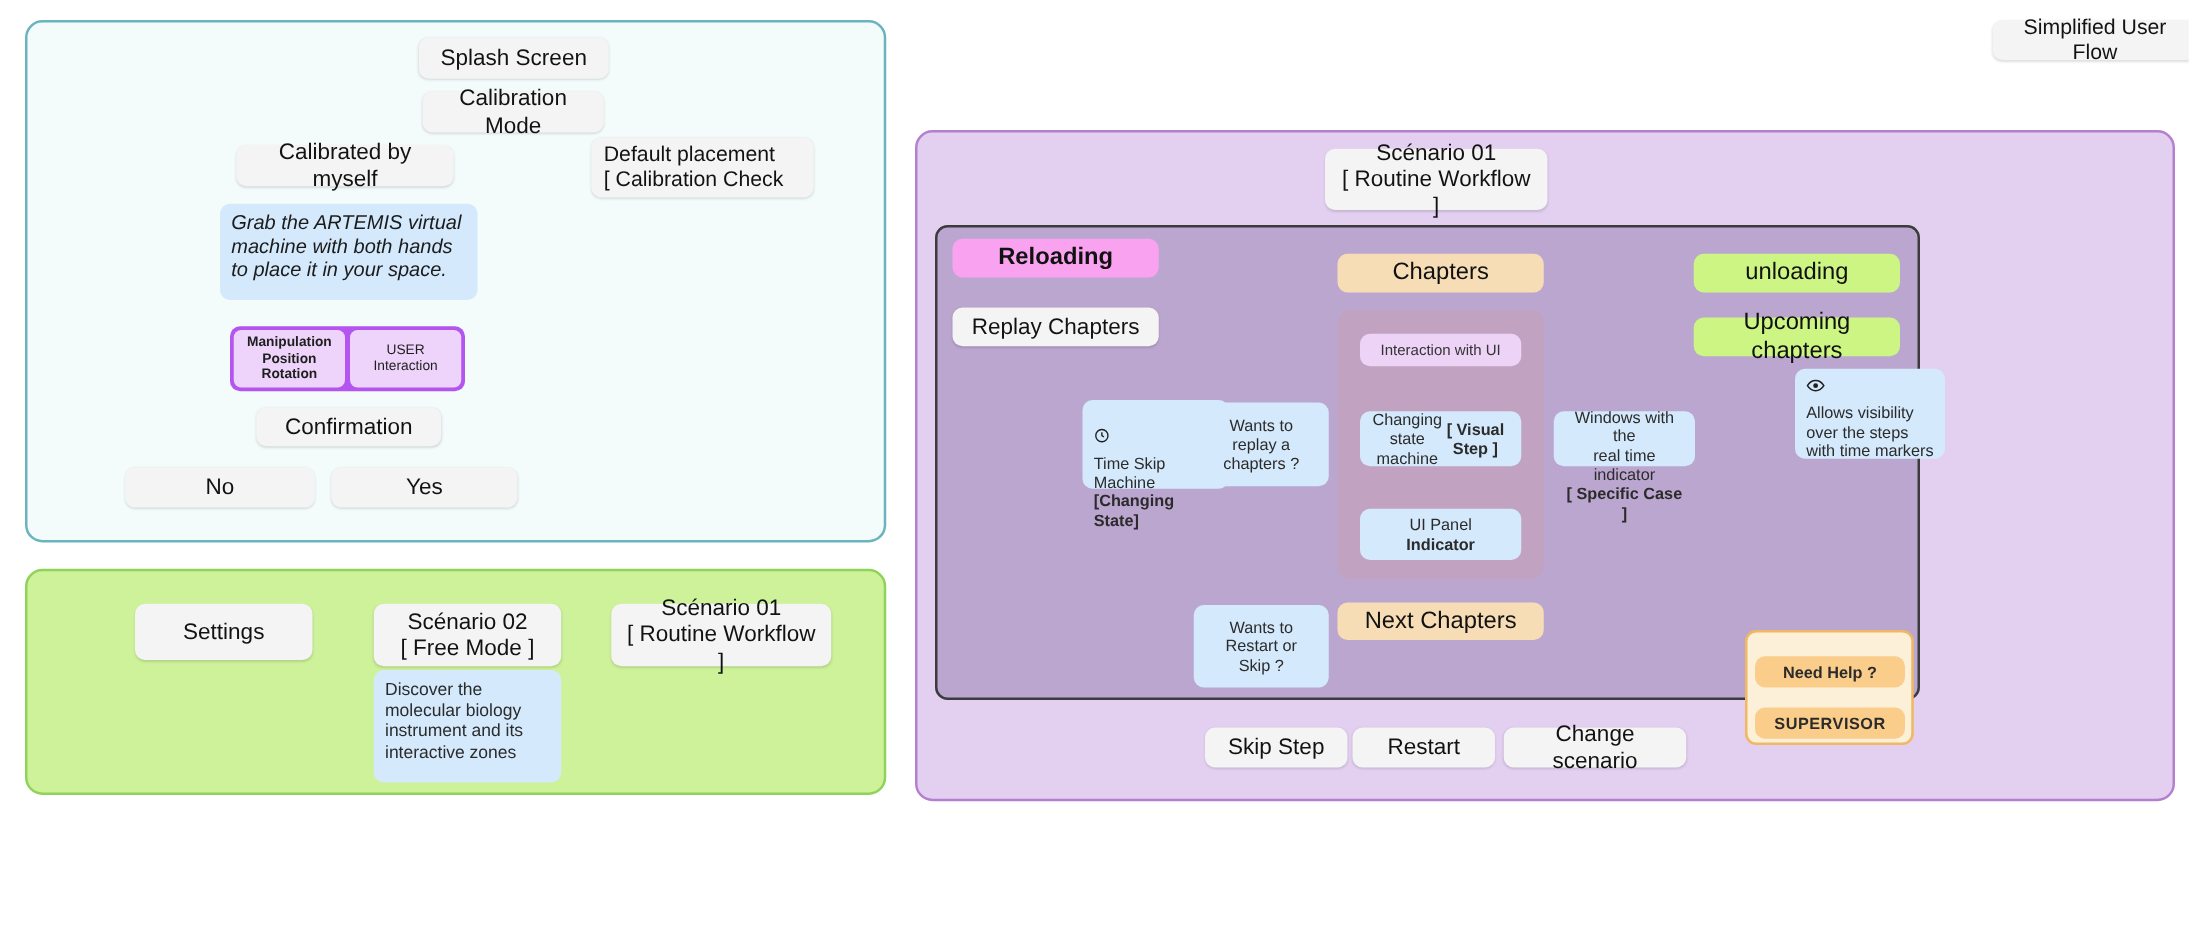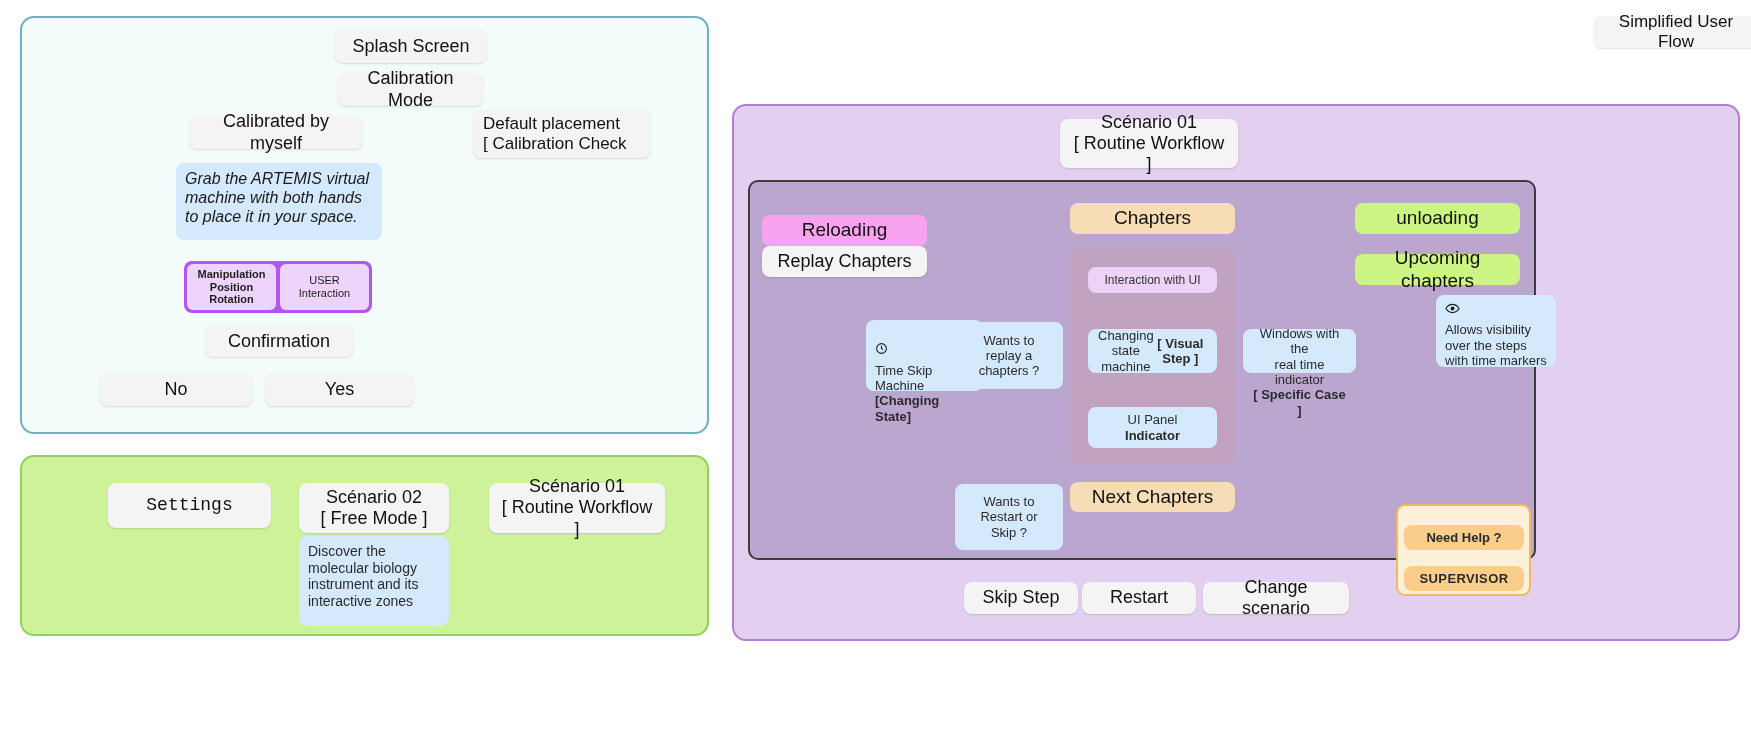--- a/index.html
+++ b/index.html
@@ -171,40 +171,40 @@
   </div>
 
   <div class="chip grey" style="left:205px; top:326px; width:148px; height:31px; font-size:18px;">Confirmation</div>
 
   <div class="chip grey" style="left:100px; top:374px; width:152px; height:32px; font-size:18px;">No</div>
 
   <div class="chip grey" style="left:265px; top:374px; width:149px; height:32px; font-size:18px;">Yes</div>
 
   <div class="panel panel-menu"></div>
 
-  <div class="chip grey" style="left:108px; top:483px; width:163px; height:45px; font-size:18px;font-family:Liberation Mono, monospace;">Settings</div>
+  <div class="chip grey" style="left:108px; top:483px; width:142px; height:45px; font-size:18px;">Settings</div>
 
   <div class="chip grey" style="left:299px; top:483px; width:150px; height:50px; font-size:18px;">Scénario 02
 [ Free Mode ]</div>
 
   <div class="chip blue" style="left:299px; top:536px; width:150px; height:90px; font-size:14px; text-align:left; justify-content:flex-start; align-items:flex-start; white-space:normal; padding:7px 9px;">Discover the molecular biology instrument and its interactive zones</div>
 
   <div class="chip grey" style="left:489px; top:483px; width:176px; height:50px; font-size:18px;">Scénario 01
 [ Routine Workflow  ]</div>
 
 
   <div class="panel panel-scenario"></div>
 
   <div class="chip grey" style="left:1060px; top:119px; width:178px; height:49px; font-size:18px;">Scénario 01
 [ Routine Workflow  ]</div>
 
   <div class="panel-inner"></div>
   <div class="group-chapters"></div>
 
-  <div class="chip pink" style="left:762px; top:215px; width:165px; height:31px;">Reloading</div>
+  <div class="chip pink" style="left:762px; top:191px; width:165px; height:31px;font-weight:bold;">Reloading</div>
 
   <div class="chip peach" style="left:1070px; top:203px; width:165px; height:31px;">Chapters</div>
 
   <div class="chip lime" style="left:1355px; top:203px; width:165px; height:31px;">unloading</div>
 
   <div class="chip grey" style="left:762px; top:246px; width:165px; height:31px; font-size:18px;">Replay Chapters</div>
 
   <div class="chip blue icon-box" style="left:833px; top:320px; width:117px; height:71px; font-size:13px;">
     <span class="icon-clock">
       <svg width="13" height="13" viewBox="0 0 24 24" fill="none" stroke="#1f1f1f" stroke-width="2">

